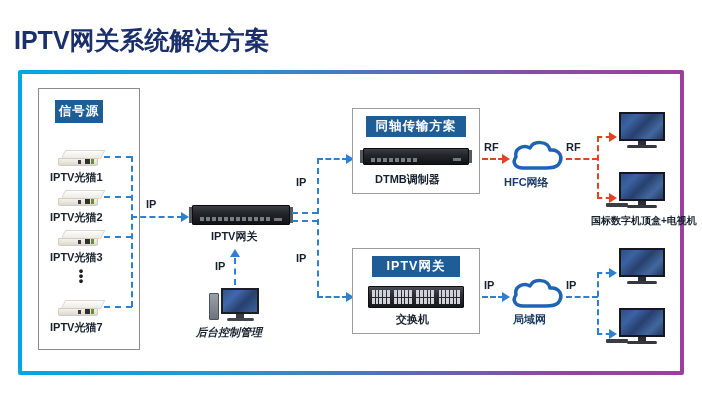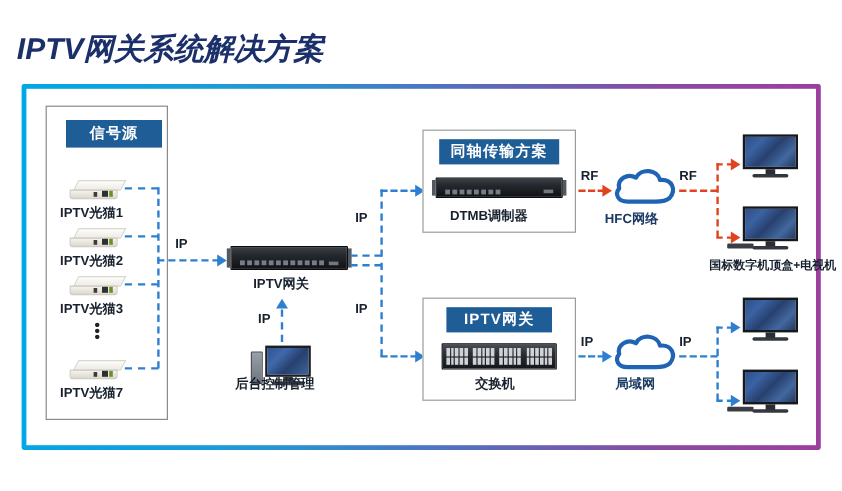--- a/index.html
+++ b/index.html
@@ -12,21 +12,20 @@
   }
   #root{position:absolute;left:0;top:0;width:702px;height:409px;}
 
   
   .title{
     position:absolute;left:14px;top:24px;
     font-size:25px;font-weight:bold;
     color:#1b2f6b;
     letter-spacing:0px;
     white-space:nowrap;
-    font-style:italic;
   }
 
   
   .frame{
     position:absolute;left:18px;top:70px;
     width:666px;height:305px;
     background:linear-gradient(90deg,#00a7e6 0%,#1f9ad6 28%,#5470bd 55%,#8a4aa0 80%,#9c3f9e 100%);
     padding:4px;
     box-sizing:border-box;
     border-radius:2px;
@@ -193,21 +192,21 @@
 <div id="root">
 
   <div class="title">IPTV网关系统解决方案</div>
 
   <div class="frame">
     <div class="frame-inner"></div>
   </div>
 
   <div class="panel" style="left:38px;top:88px;width:102px;height:262px;"></div>
 
-  <div class="chip" style="left:55px;top:100px;width:80px;height:23px;">信号源</div>
+  <div class="chip" style="left:55px;top:100px;width:48px;height:23px;">信号源</div>
 
   <div class="onu" style="left:58px;top:150px;">
     <div class="top"></div>
       <div class="front"></div>
     <div class="p1"></div>
       <div class="p2"></div>
       <div class="p3"></div>
   </div>
   <div class="cap" style="left:50px;top:170px;">IPTV光猫1</div>
 
@@ -277,21 +276,21 @@
 
   <div class="pc" style="left:209px;top:285px;"></div>
   <div class="pc" style="left:209px;top:285px;">
     <div class="tower"></div>
     <div class="mon">
         <b></b>
       </div>
     <div class="neck"></div>
     <div class="base"></div>
   </div>
-  <div class="cap" style="left:196px;top:312px;">后台控制管理</div>
+  <div class="cap" style="left:196px;top:325px;font-style:italic;">后台控制管理</div>
   <div class="dv" style="left:234px;top:258px;height:27px;"></div>
   <div class="ar up" style="left:230px;top:249px;"></div>
   <div class="lbl" style="left:215px;top:260px;">IP</div>
 
   <div class="dh" style="left:292px;top:212px;width:26px;"></div>
   <div class="dh" style="left:292px;top:220px;width:26px;"></div>
   <div class="dv" style="left:317px;top:158px;height:56px;"></div>
   <div class="dv" style="left:317px;top:219px;height:78px;"></div>
   <div class="dh" style="left:317px;top:158px;width:31px;"></div>
   <div class="ar right" style="left:346px;top:154px;"></div>

